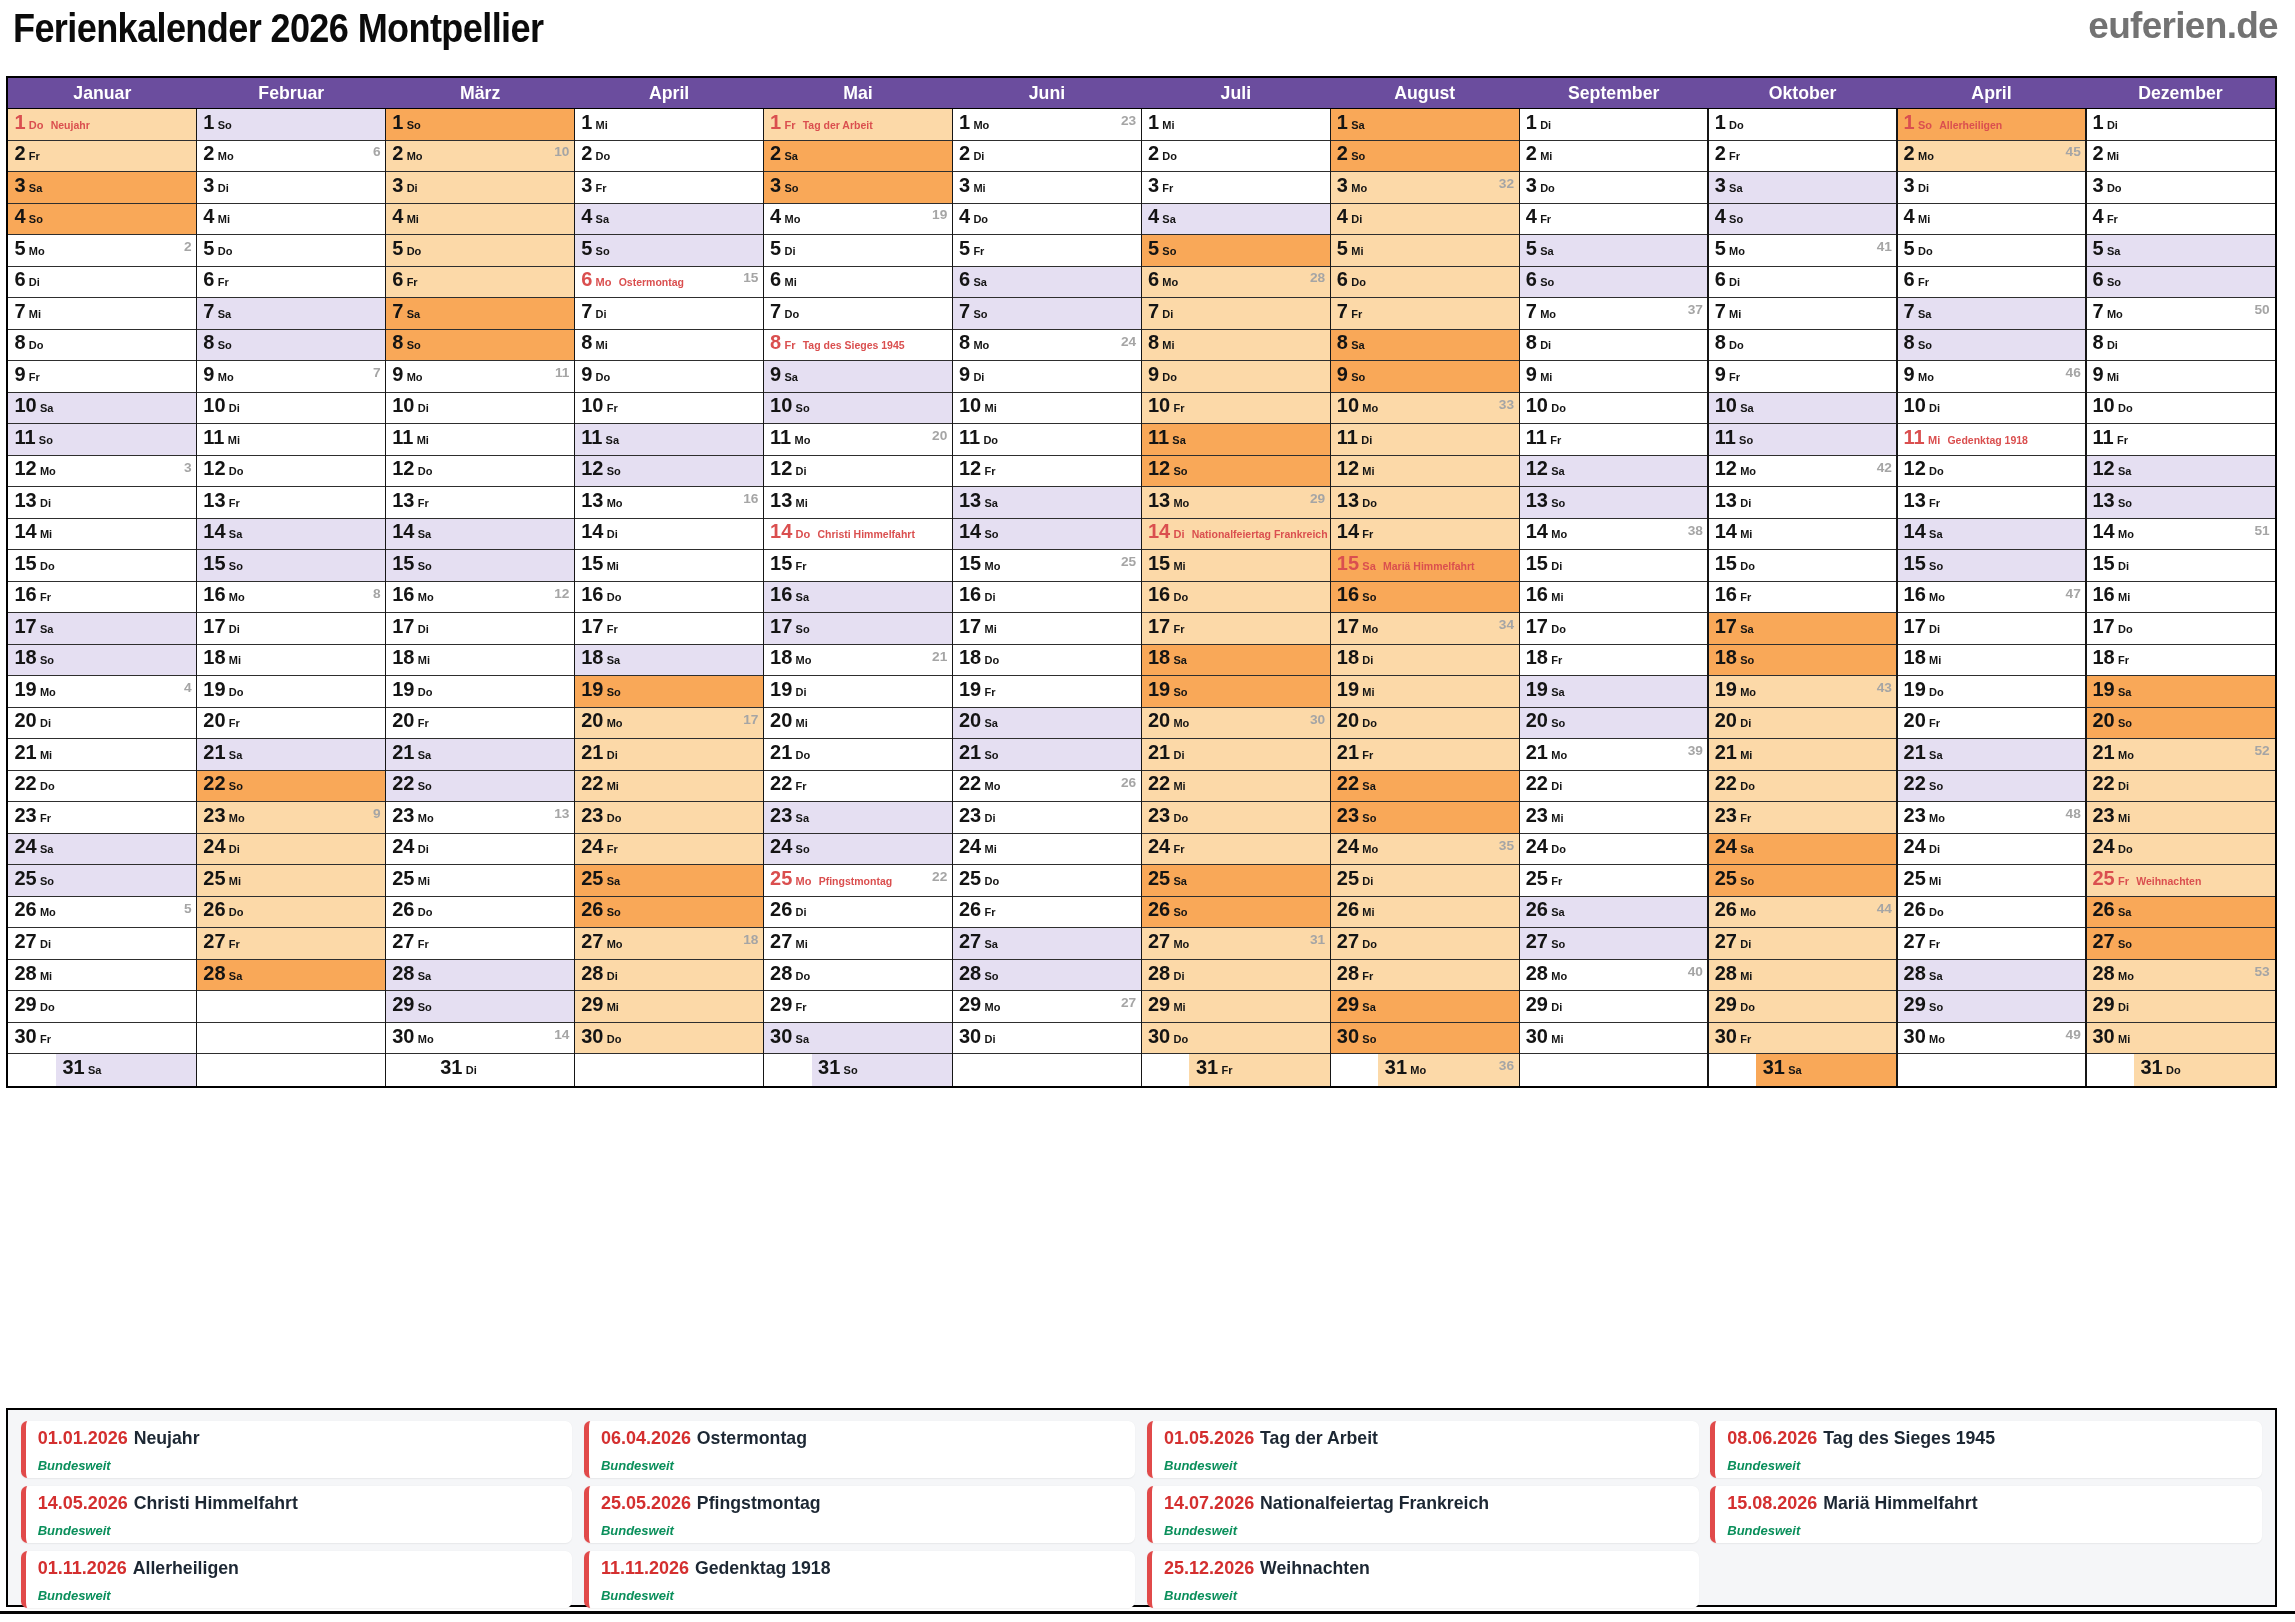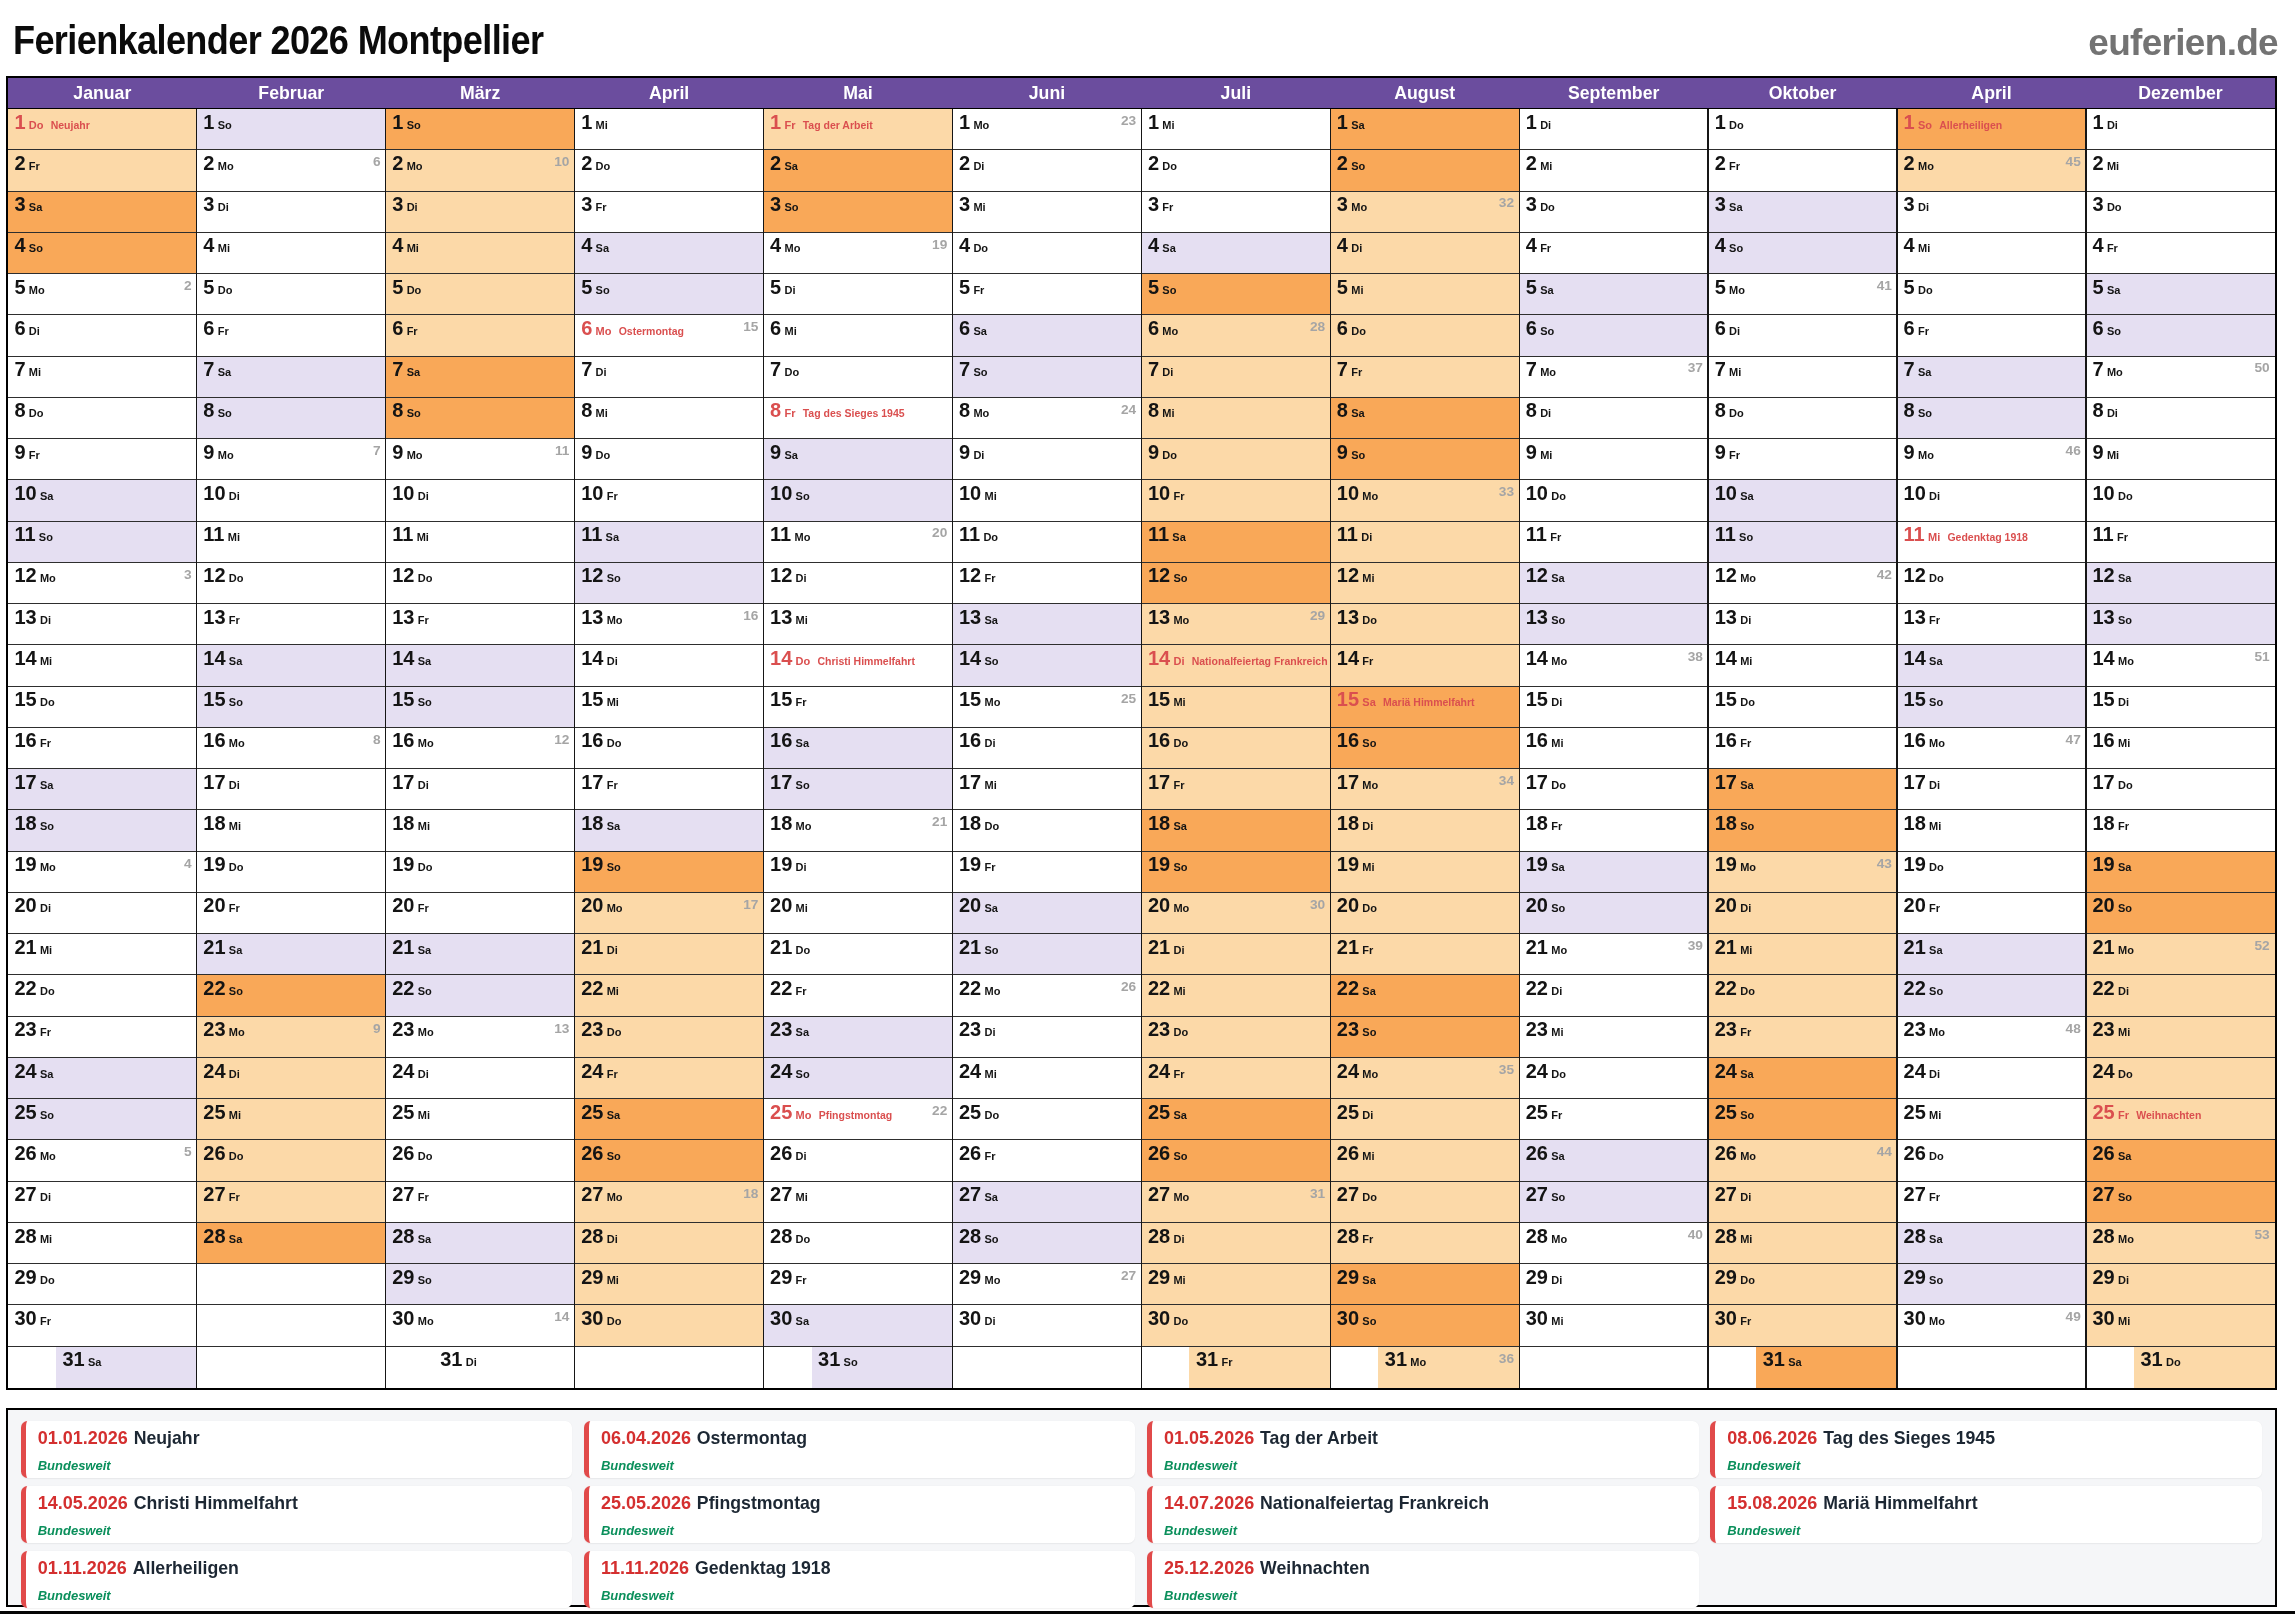--- a/index.html
+++ b/index.html
@@ -3,26 +3,26 @@
 <meta charset="utf-8">
 <style>
   * { box-sizing: border-box; }
   html,body { margin:0; padding:0; }
   body {
     width:2295px; height:1623px; position:relative; overflow:hidden;
     background:#ffffff; font-family:"Liberation Sans","DejaVu Sans",sans-serif;
   }
   
   .topbar { position:absolute; left:0; top:0; width:2295px; height:73px;
-    display:flex; justify-content:space-between; align-items:flex-end; padding:5.2px 17px 9.2px 13px; }
+    display:flex; justify-content:space-between; align-items:flex-start; padding:5.2px 17px 9.2px 13px; }
   .page-title { font-size:41px; font-weight:bold; color:#0b0b0b; letter-spacing:-0.7px;
     transform:scaleX(.88); transform-origin:left bottom; white-space:nowrap; }
   .logo { font-size:37px; font-weight:bold; color:#737373; letter-spacing:-0.7px; }
   
-  .cal { position:absolute; left:5.9px; top:76px; width:2271px; height:1314px;
+  .cal { position:absolute; left:5.9px; top:76px; width:2271px; height:1012px;
     display:grid; grid-template-columns:repeat(12,1fr); border:2.6px solid #000; background:#fff; }
   .mcol { position:relative; display:grid; grid-template-rows:31px repeat(31,1fr); }
   .mcol:not(:first-child)::after { content:""; position:absolute; left:-0.7px; top:31px; bottom:0;
     width:1.3px; background:#161616; z-index:5; }
   .mhead { background:#6b4d9e; color:#fff; font-size:17.7px; font-weight:bold;
     display:flex; align-items:center; justify-content:center; border-bottom:1.3px solid #000; }
   .cell { position:relative; background:#fff; border-bottom:0.7px solid #2e2e2e;
     padding:2.6px 3.9px 0 6.5px; overflow:hidden; white-space:nowrap; }
   .cell:last-child { border-bottom:none;margin-left:48px; }
   .cell.we { background:#e5dff2; }

